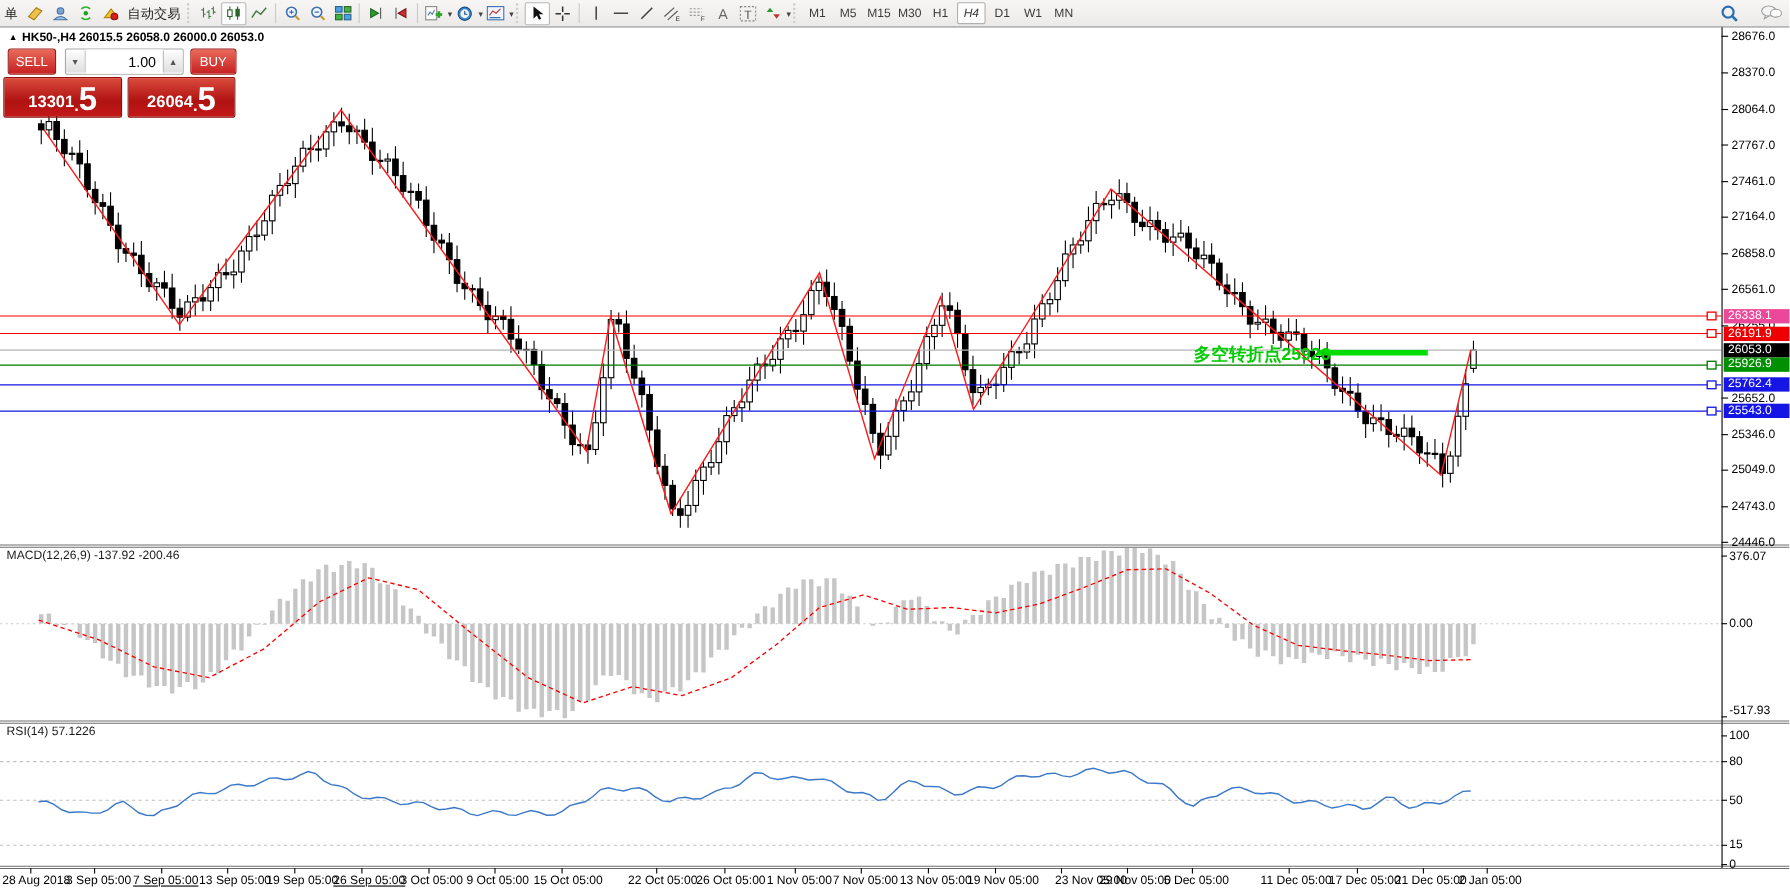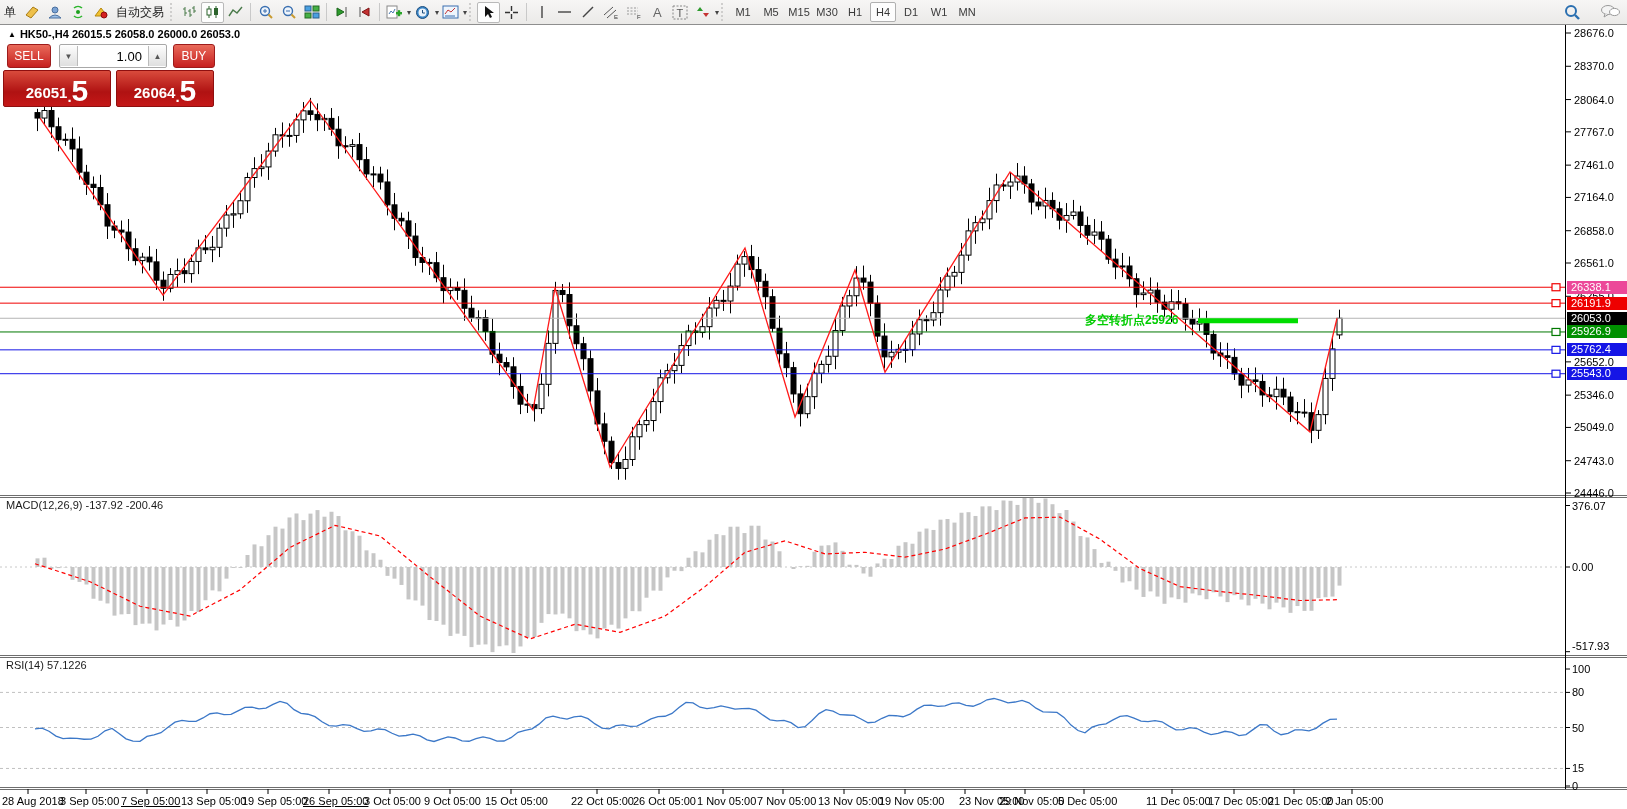--- a/index.html
+++ b/index.html
@@ -10,21 +10,21 @@
     background:linear-gradient(#f7f6f5,#ebeae8);border-bottom:1px solid #8e8e8e;
     display:flex;align-items:center;z-index:5;font-size:12px;color:#222;}
   .tbi{width:23px;height:21px;display:flex;align-items:center;justify-content:center;flex:0 0 auto;}
   .tbi.pressed{background:#fdfdfd;border:1px solid #b9b9b9;border-radius:2px;width:21px;height:19px;}
   .tb-text{padding:0 4px;white-space:nowrap;}
   .sep{width:1px;height:18px;background:#c9c9c9;margin:0 3px;flex:0 0 auto;}
   .handle{width:4px;height:18px;border-left:2px dotted #cfcecd;margin:0 2px;flex:0 0 auto;}
   .dd{font-size:8px;color:#444;margin-left:1px;}
   .tf-btn{min-width:24px;height:18px;display:inline-flex;align-items:center;justify-content:center;
     font-size:11px;color:#3a3a3a;margin:0 1px;border:1px solid transparent;cursor:default;}
-  .tf-btn.active{background:#fdfdfd;border:1px solid #b0b0b0;border-radius:2px;}
+  .tf-btn.active{background:#fdfdfd;border:1px solid #b0b0b0;border-radius:2px;font-style:italic;}
   .tb-right{position:absolute;right:6px;top:1px;display:flex;align-items:center;}
   
   #chartSvg{position:absolute;left:0;top:0;z-index:1;}
   .chart-header{position:absolute;left:8px;top:28px;z-index:3;font-size:11px;font-weight:bold;color:#000;}
   .chart-header .arr{font-size:8px;vertical-align:1px;margin-right:4px;}
   .panel-label{position:absolute;left:6px;z-index:3;font-size:11px;color:#1a1a1a;}
   
   .trade-panel{position:absolute;left:3px;top:44px;width:212px;z-index:4;}
   .tp-row1{display:flex;align-items:center;height:24px;}
   .btn-sell,.btn-buy{height:22px;border:1px solid #9d1b1b;border-radius:3px;color:#fff;
@@ -48,21 +48,21 @@
   .px-box.buy{width:96px;margin-left:5px;text-align:center;}
   .px-main{font-size:15px;font-weight:bold;line-height:24px;}
   .px-dot{font-size:15px;font-weight:bold;}
   .px-big{font-size:30px;font-weight:bold;line-height:28px;}
   
   .ax-label{position:absolute;font-size:11px;color:#000;white-space:nowrap;z-index:2;}
   .badge{position:absolute;left:1567px;width:57px;height:13px;z-index:3;color:#fff;
      font-size:11px;line-height:13px;padding-left:4px;white-space:nowrap;}
   #priceAxis,#timeAxis{position:absolute;z-index:2;}
   #timeAxis .ax-label{top:6px;}
-  .green-note{position:absolute;z-index:3;font-size:12px;font-weight:bold;color:#00cc00;white-space:nowrap;}
+  .green-note{position:absolute;z-index:3;font-size:16px;font-weight:bold;color:#00cc00;white-space:nowrap;}
 </style>
 </head>
 <body>
 
 <div id="app">
 
   <svg id="chartSvg" width="1627" height="809">
       <defs>
         <clipPath id="clipMain">
           <rect x="0" y="25" width="1565" height="470"></rect>
@@ -916,21 +916,21 @@
       <div class="btn-sell">SELL</div>
       <div class="vol-box">
         <div class="vol-step left">▼</div>
         <input class="vol-input" value="1.00" style="">
         <div class="vol-step right">▲</div>
       </div>
       <div class="btn-buy">BUY</div>
     </div>
     <div class="tp-row2">
       <div class="px-box sell">
-        <span class="px-main">26051</span>
+        <span class="px-main">13301</span>
           <span class="px-dot">.</span>
           <span class="px-big">5</span>
       </div>
       <div class="px-box buy">
         <span class="px-main">26064</span>
           <span class="px-dot">.</span>
           <span class="px-big">5</span>
       </div>
     </div>
   </div>

